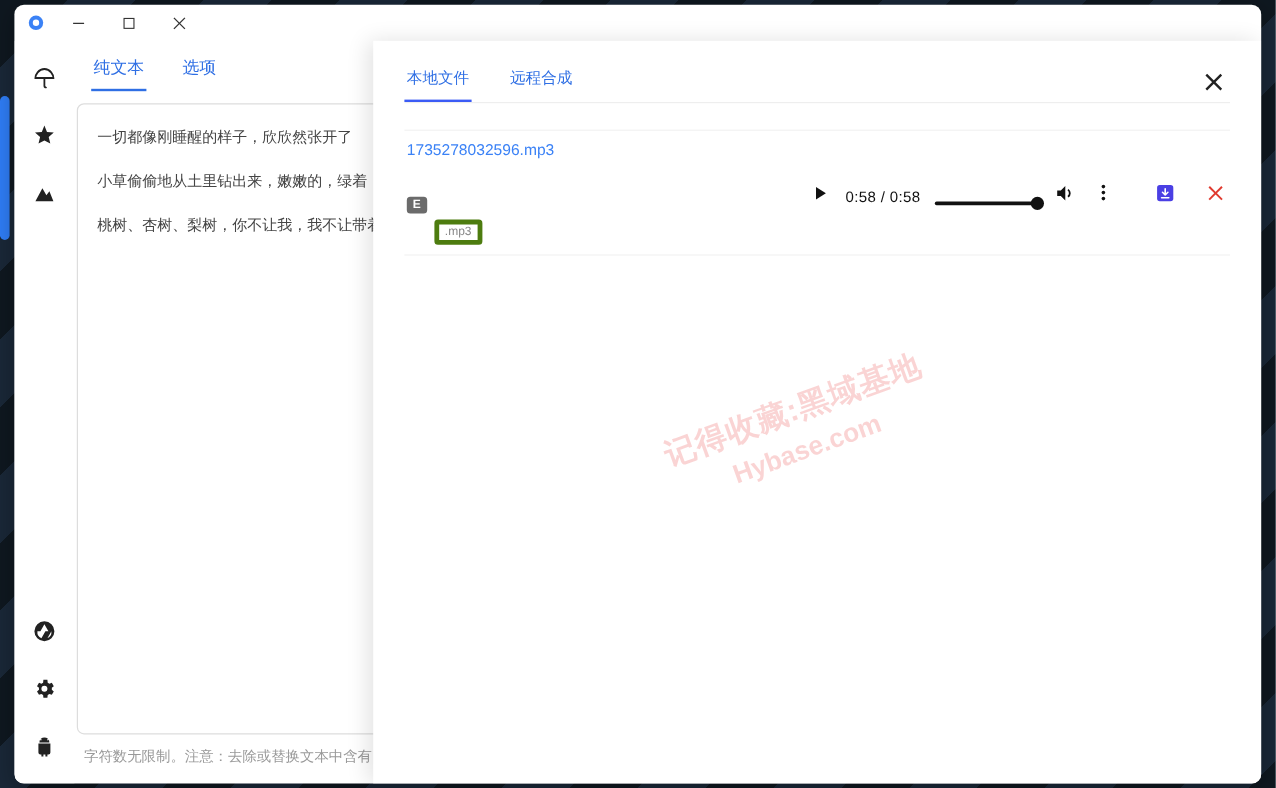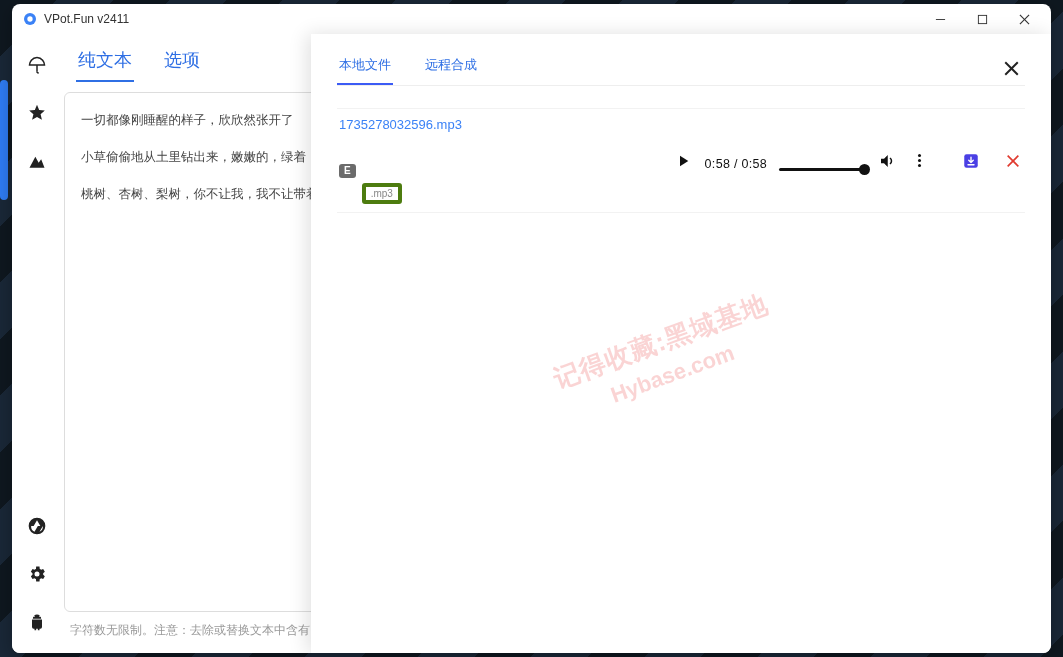--- a/index.html
+++ b/index.html
@@ -19,21 +19,21 @@
 
 .app-body { flex: 1; display: flex; overflow: hidden; }
 
 .sidebar { width: 50px; background: #fff; display: flex; flex-direction: column; align-items: center; padding-top: 14px; }
 .sidebar-item { width: 34px; height: 34px; margin-bottom: 14px; display: flex; align-items: center; justify-content: center; cursor: pointer; color: #222; }
 .sidebar-item svg { width: 20px; height: 20px; }
 .sidebar-spacer { flex: 1; }
 
 .left-panel { flex: 1; padding: 8px 10px 10px 2px; display: flex; flex-direction: column; }
 .ltabs { display: flex; padding: 0 12px; gap: 28px; }
-.ltab { font-size: 18px; color: #2f6fe4; padding: 6px 2px 8px; cursor: pointer; }
+.ltab { font-size: 14px; color: #2f6fe4; padding: 6px 2px 8px; cursor: pointer; }
 .ltab.active { border-bottom: 2px solid #2f6fe4; }
 .text-card { margin-top: 10px; border: 1px solid #ddd; border-radius: 6px; padding: 16px; flex: 1; font-size: 12.5px; color: #444; line-height: 1.85; overflow: hidden; }
 .text-card p { margin-bottom: 14px; }
 .hint { font-size: 12px; color: #999; padding: 10px 6px 4px; }
 
 
 .overlay { position: absolute; top: 30px; bottom: 0; right: 0; width: 740px; background: #fff; box-shadow: -4px 0 18px rgba(0,0,0,.12); display: flex; flex-direction: column; padding: 18px 26px; }
 .ohead { display: flex; align-items: center; }
 .otabs { display: flex; gap: 30px; }
 .otab { font-size: 13px; color: #2f6fe4; padding: 4px 2px 9px; cursor: pointer; }
@@ -76,21 +76,20 @@
 
 <div class="app-window">
 
   <div class="titlebar">
     <span class="titlebar-icon">
       <svg viewBox="0 0 24 24">
           <circle cx="12" cy="12" r="9" fill="#3b82f6"></circle>
           <circle cx="12" cy="12" r="4" fill="#fff"></circle>
         </svg>
     </span>
-    <span class="titlebar-title">VPot.Fun v2411</span>
     <div class="winbtn">
         <svg viewBox="0 0 12 12">
           <line x1="1" y1="6" x2="11" y2="6" stroke="#333" stroke-width="1"></line>
         </svg>
       </div>
     <div class="winbtn">
         <svg viewBox="0 0 12 12">
           <rect x="1.5" y="1.5" width="9" height="9" fill="none" stroke="#333" stroke-width="1"></rect>
         </svg>
       </div>

